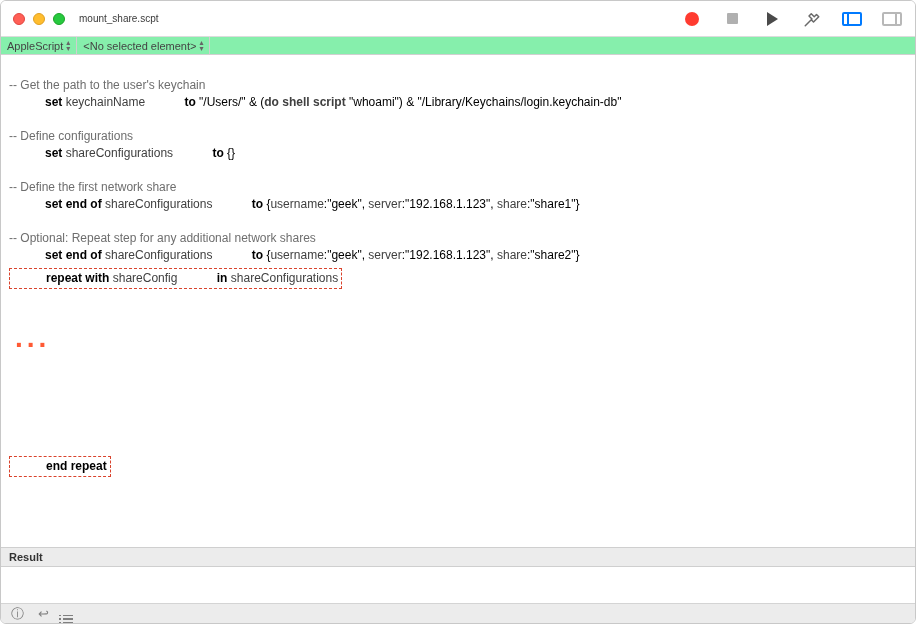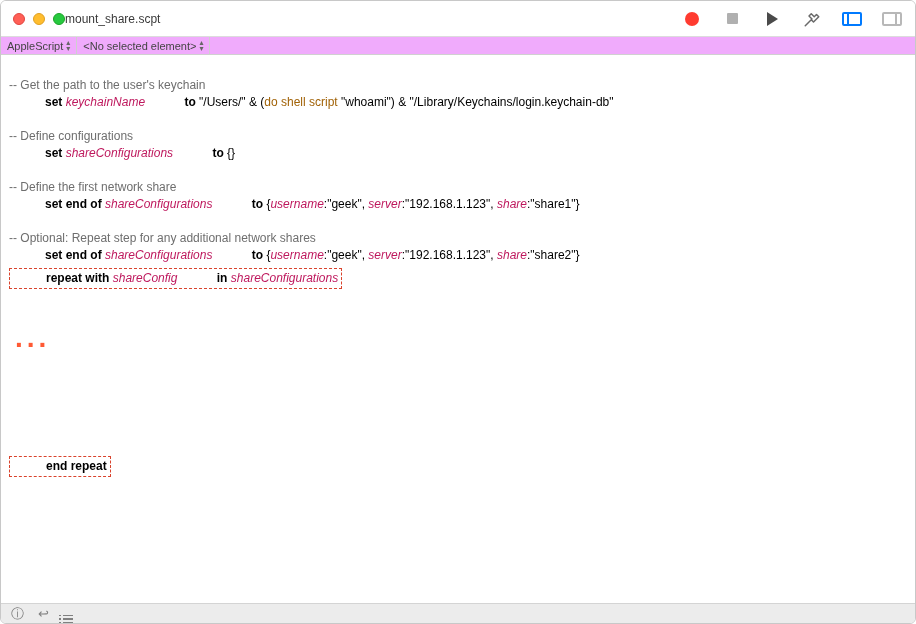--- a/index.html
+++ b/index.html
@@ -5,41 +5,41 @@
 * { margin: 0; padding: 0; box-sizing: border-box; }
 body { font-family: -apple-system, "Helvetica Neue", Arial, sans-serif; background: #fff; }
 .window { width: 916px; height: 624px; border: 1px solid #c8c8c8; border-radius: 6px; display: flex; flex-direction: column; overflow: hidden; background: #fff; }
 
 .titlebar { height: 36px; display: flex; align-items: center; padding: 0 12px; border-bottom: 1px solid #dcdcdc; background: #fff; }
 .traffic { display: flex; gap: 8px; align-items: center; }
 .dot { width: 12px; height: 12px; border-radius: 50%; }
 .dot.close { background: #ff5f56; border: 0.5px solid #e14640; }
 .dot.min { background: #ffbd2e; border: 0.5px solid #dfa023; }
 .dot.max { background: #27c93f; border: 0.5px solid #1ba428; }
-.title { font-size: 12px; color: #3a3a3a; }
+.title { margin-left: 14px; font-size: 10px; color: #3a3a3a; }
 
 .toolbar { display: flex; gap: 18px; align-items: center; margin-left: auto; }
 .tool { width: 22px; height: 22px; display: flex; align-items: center; justify-content: center; cursor: pointer; }
 .rec-dot { width: 14px; height: 14px; background: #ff3b30; border-radius: 50%; }
 .stop-sq { width: 11px; height: 11px; background: #b0b0b0; border-radius: 1px; }
 .play-tri { width: 0; height: 0; border-top: 7px solid transparent; border-bottom: 7px solid transparent; border-left: 11px solid #4a4a4a; }
 .hammer svg { width: 18px; height: 18px; }
 .paneL { width: 20px; height: 14px; border: 2px solid #007aff; border-radius: 2px; position: relative; }
 .paneL::before { content: ""; position: absolute; left: 3px; top: 0; bottom: 0; width: 2px; background: #007aff; }
 .paneR { width: 20px; height: 14px; border: 2px solid #b8b8b8; border-radius: 2px; position: relative; }
 .paneR::before { content: ""; position: absolute; right: 3px; top: 0; bottom: 0; width: 2px; background: #b8b8b8; }
 
-.navbar { height: 18px; background: #f0abfc; border-bottom: 1px solid #d0d0d0; display: flex; align-items: center; font-size: 11px; color: #444; }
+.navbar { height: 18px; background: #86efac; border-bottom: 1px solid #d0d0d0; display: flex; align-items: center; font-size: 11px; color: #444; }
 .nav-item { padding: 0 6px; border-right: 1px solid #cfcfcf; display: flex; align-items: center; gap: 3px; height: 100%; }
 .updown { font-size: 8px; line-height: 6px; color: #666; display: inline-block; }
 
 .editor { flex: 1; padding: 22px 8px; font-family: Verdana, Geneva, sans-serif; font-size: 12px; line-height: 17px; color: #000; overflow: auto; position: relative; }
 .kw { font-weight: bold; margin-left: 36px; }
-.var { color: #be185d; font-style: italic; }
-.cmd { color: #a16207; font-weight: normal; }
+.var { color: #404040; }
+.cmd { color: #404040; font-weight: bold; }
 .str { color: #000; }
 .com { color: #6e6e6e; }
 .line { white-space: pre; }
 .dashed { border: 1.5px dashed #d9432d; display: inline-block; padding: 1px 3px 1px 0; margin-top: 4px; }
 .dashed.block { display: block; width: fit-content; }
 .ellipsis { color: #ff5a34; font-size: 28px; font-weight: bold; letter-spacing: 4px; margin: 40px 0 0 6px; }
 .endrepeat { margin-top: 110px; display: inline-block; }
 
 .result-hdr { height: 20px; background: #ececec; border-top: 1px solid #cfcfcf; border-bottom: 1px solid #cfcfcf; display: flex; align-items: center; font-size: 11px; font-weight: bold; color: #333; padding: 0 8px; }
 .result-body { height: 36px; background: #fff; }
@@ -113,20 +113,23 @@
       <div class="line"><span class="kw">repeat with</span> <span class="var">shareConfig</span> <span class="kw">in</span> <span class="var">shareConfigurations</span></div>
     </div>
 
     <div class="ellipsis">...</div>
 
     <div class="dashed endrepeat">
       <span class="kw">end repeat</span>
     </div>
   </div>
 
+  <div class="result-hdr">
+    <span>Result</span>
+  </div>
   <div class="result-body"></div>
 
   <div class="footer">
     <span class="fi">ⓘ</span>
     <span class="fi">↩</span>
     <span class="fi">
       <span class="list-icon">
           <span></span>
           <span></span>
           <span></span>

